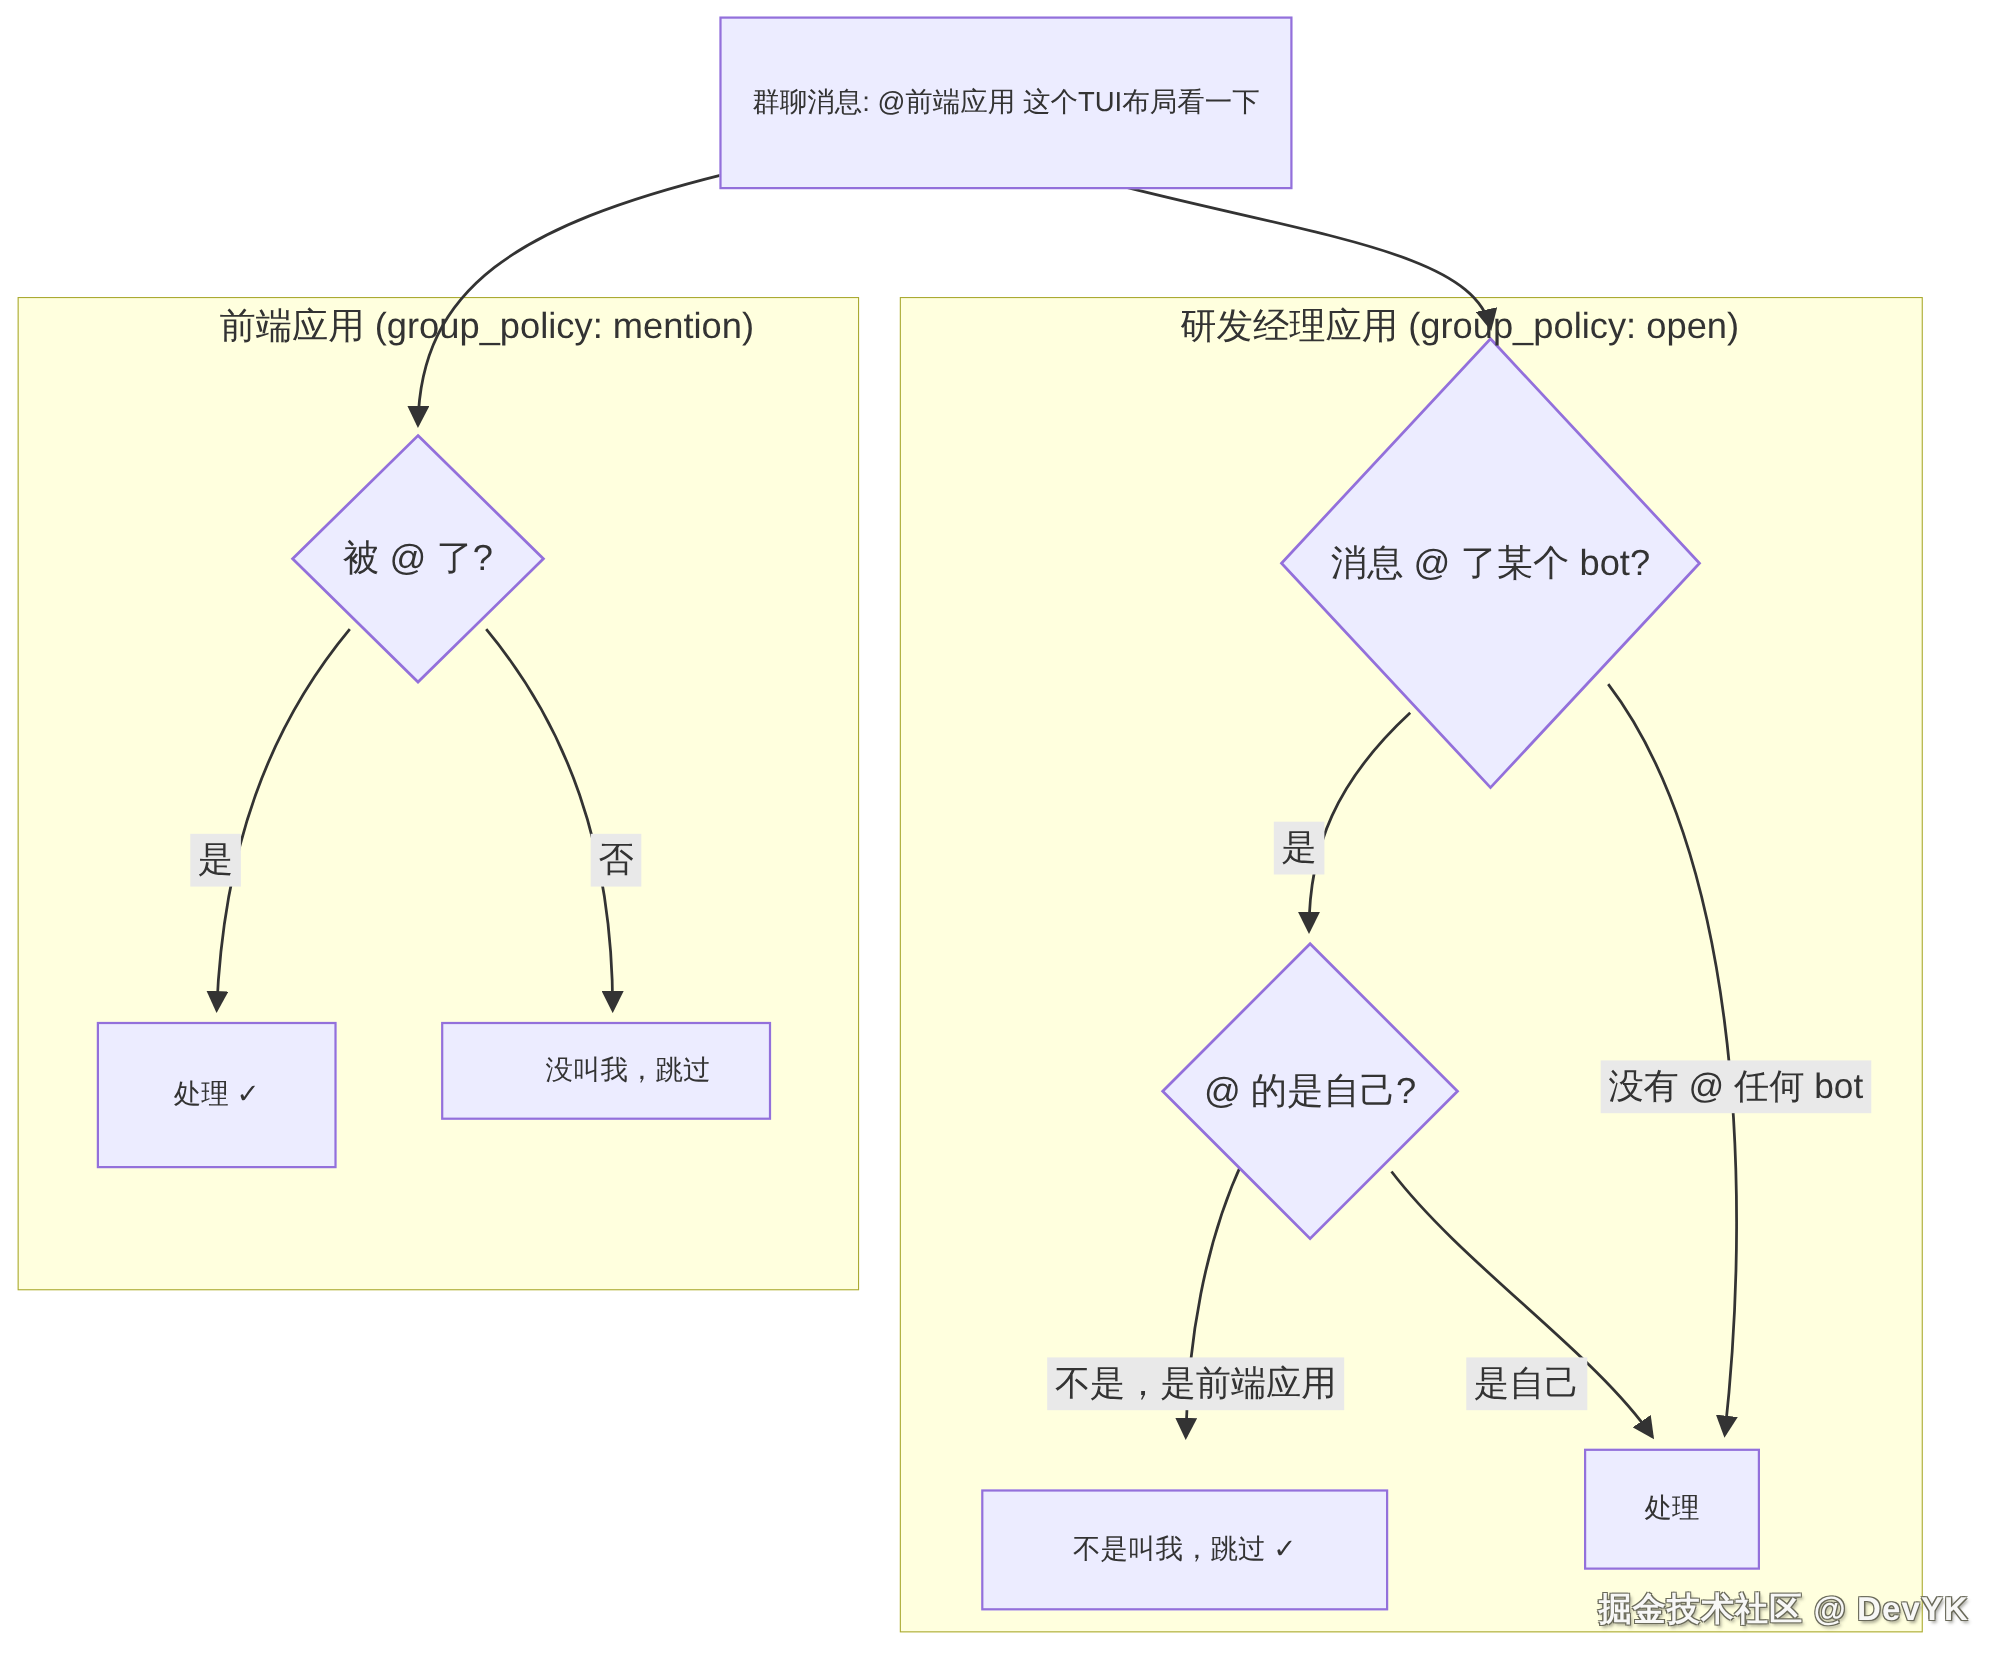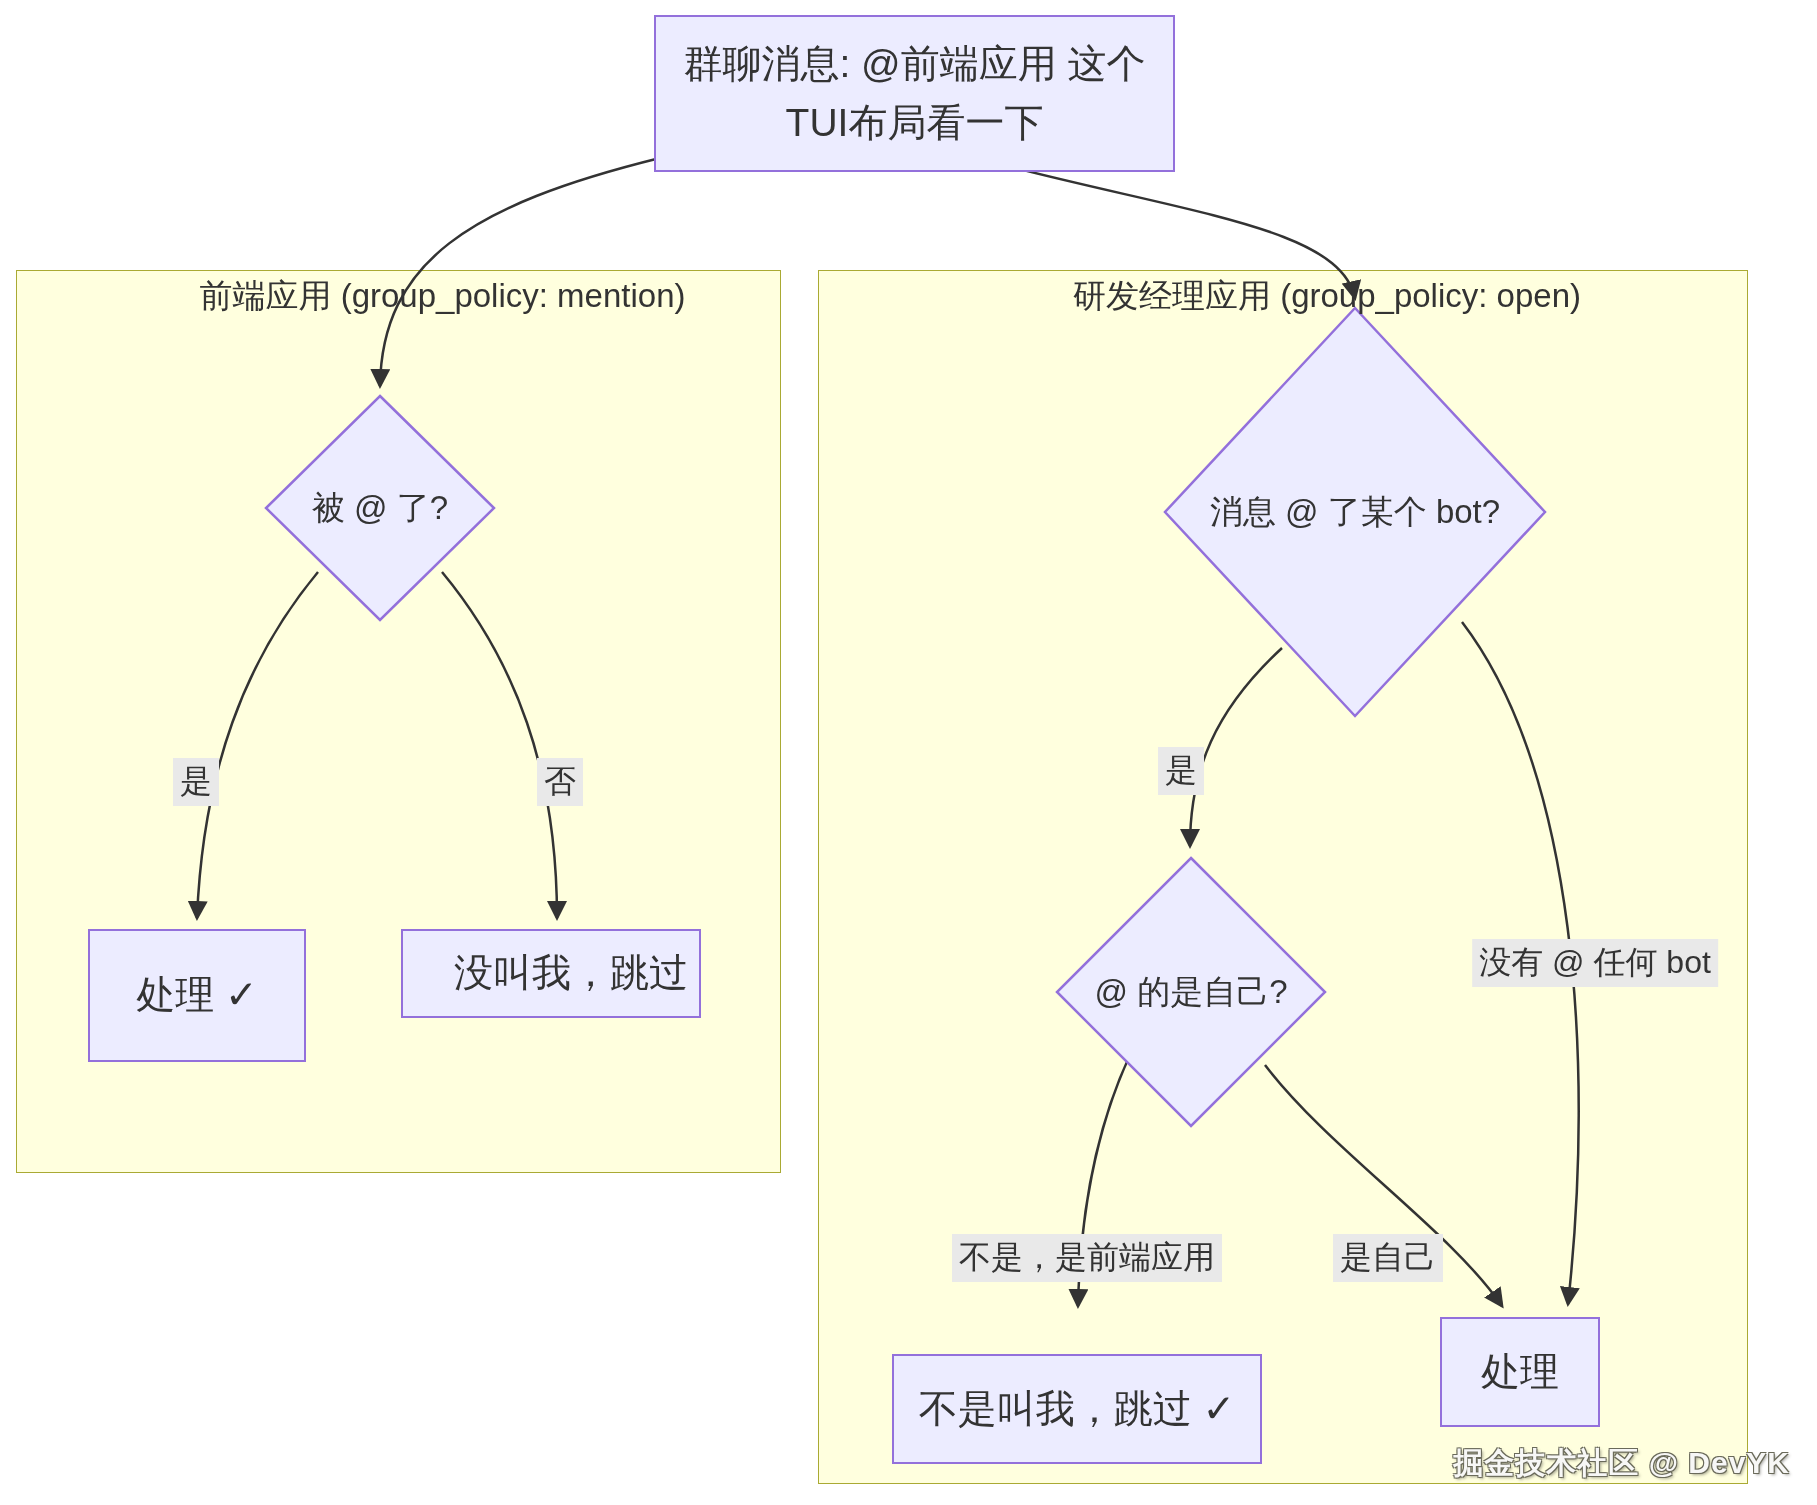--- a/index.html
+++ b/index.html
@@ -8,22 +8,22 @@
 
   .cluster{position:absolute;background:var(--cluster_fill,#FFFFDE);border:1.5px solid var(--cluster_border,#AAAA33);box-sizing:border-box;z-index:0;}
   .cluster-title{position:absolute;font-size:33px;color:var(--text_color,#333333);text-align:center;z-index:3;white-space:nowrap;margin-left:44px;}
 
   svg.edges{position:absolute;left:0;top:0;z-index:1;}
   .edgepath{fill:none;stroke:var(--edge_color,#333333);stroke-width:2.5;}
   .arrowhead{fill:var(--edge_color,#333333);}
   .diamond{fill:var(--node_fill,#ECECFF);stroke:var(--node_border,#9370DB);stroke-width:2.5;}
 
   .node{position:absolute;background:var(--node_fill,#ECECFF);border:2.5px solid var(--node_border,#9370DB);box-sizing:border-box;
-        display:flex;align-items:center;justify-content:center;flex-direction:column;
-        font-size:39px;color:var(--text_color,#333333);z-index:2;text-align:center;line-height:1.5;}
+        display:flex;align-items:center;justify-content:center;flex-direction:row;
+        font-size:25px;color:var(--text_color,#333333);z-index:2;text-align:center;line-height:1.5;}
 
   .diamond-label{position:absolute;transform:translate(-50%,-50%);font-size:33px;color:var(--text_color,#333333);
         white-space:nowrap;z-index:2;}
   .edge-label{position:absolute;transform:translate(-50%,-50%);font-size:32px;color:var(--text_color,#333333);
         background:var(--label_bg,#E9E9E9);padding:2px 7px;white-space:nowrap;z-index:2;}
 
   .watermark{position:absolute;left:1230px;top:1443px;width:560px;text-align:right;font-size:30px;z-index:4;
         color:rgba(255,255,255,0.95);font-weight:bold;letter-spacing:1px;
         text-shadow:-1px -1px 0 #6a6a5a, 1px -1px 0 #6a6a5a, -1px 1px 0 #6a6a5a, 1px 1px 0 #6a6a5a, 2px 2px 3px rgba(60,60,50,.45);}
 </style>
@@ -64,21 +64,21 @@
     <div>TUI布局看一下</div>
   </div>
 
   <div class="diamond-label" style="left:380px;top:508px;">被 @ 了?</div>
   <div class="diamond-label" style="left:1355px;top:512px;">消息 @ 了某个 bot?</div>
   <div class="diamond-label" style="left:1191px;top:992px;">@ 的是自己?</div>
 
   <div class="edge-label" style="left:196px;top:782px;">是</div>
   <div class="edge-label" style="left:560px;top:782px;">否</div>
   <div class="edge-label" style="left:1181px;top:771px;">是</div>
-  <div class="edge-label" style="left:1578px;top:963px;margin-left:17px;">没有 @ 任何 bot</div>
+  <div class="edge-label" style="left:1578px;top:988px;">没有 @ 任何 bot</div>
   <div class="edge-label" style="left:1087px;top:1258px;">不是，是前端应用</div>
   <div class="edge-label" style="left:1388px;top:1258px;">是自己</div>
 
   <div class="node" style="left:88px;top:929px;width:218px;height:133px;">
     <div>处理 ✓</div>
   </div>
   <div class="node" style="left:401px;top:929px;width:300px;height:89px;padding-left:40px;">
     <div>没叫我，跳过</div>
   </div>
   <div class="node" style="left:892px;top:1317px;width:370px;height:110px;margin-top:37px;">

